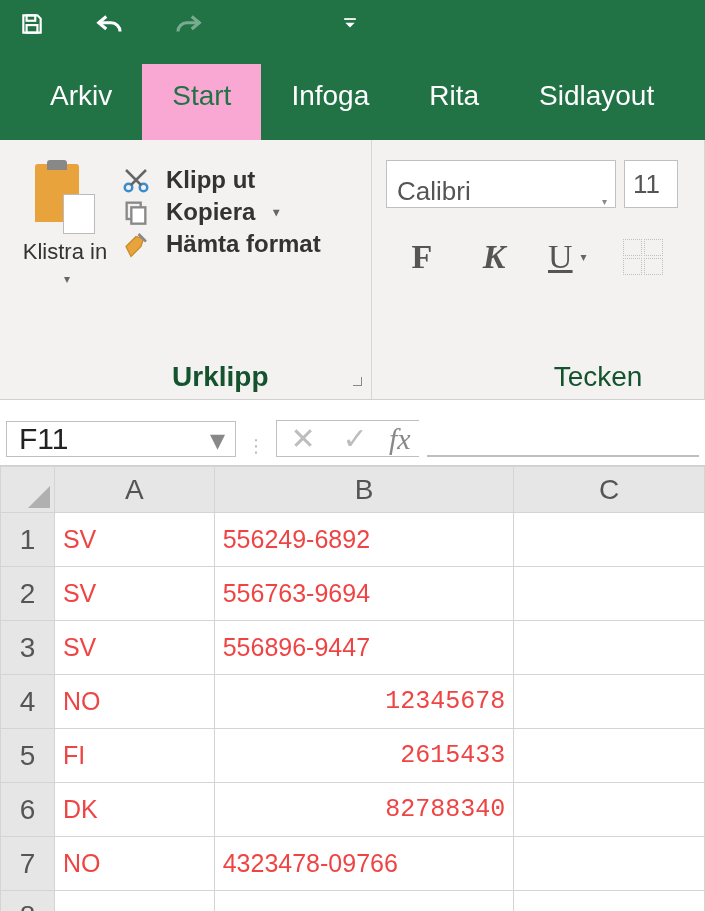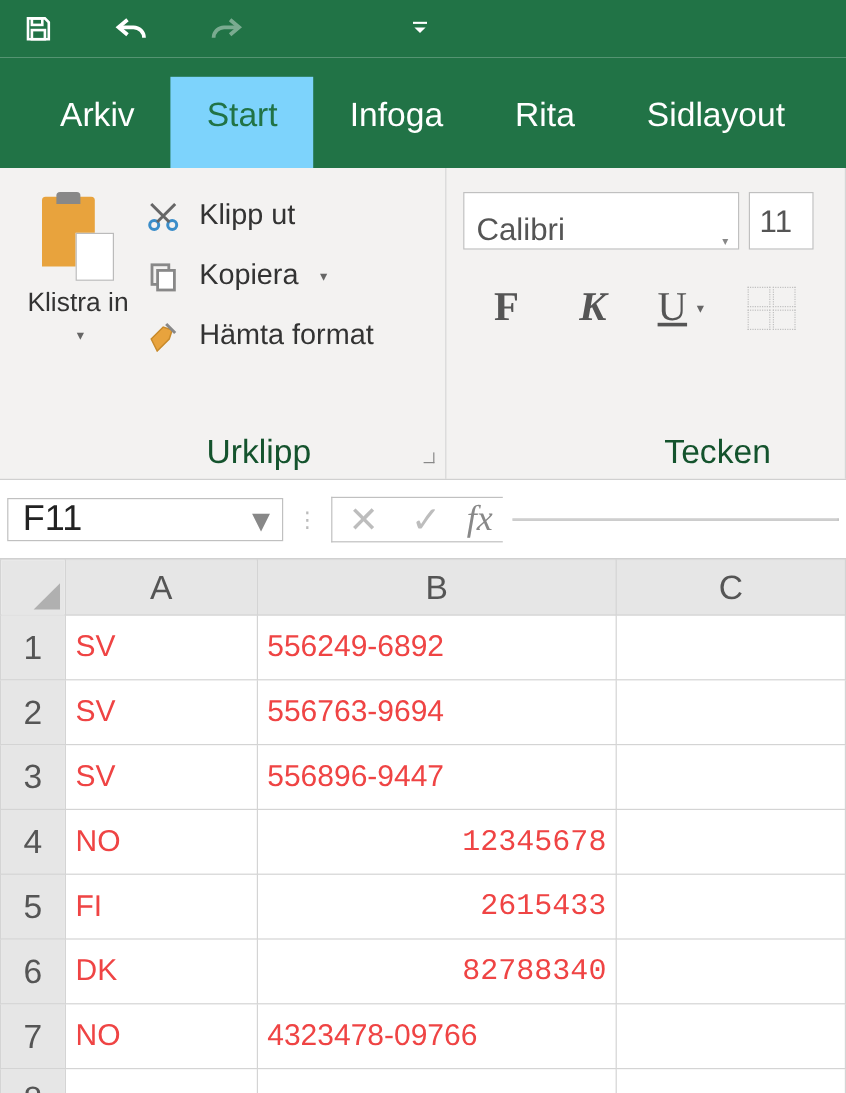--- a/index.html
+++ b/index.html
@@ -7,58 +7,58 @@
   
   
   .qat { background: #217346; height: 48px; display: flex; align-items: center; padding: 0 8px; gap: 30px; }
   .qat .qat-icon { width: 48px; height: 48px; display:flex; align-items:center; justify-content:center; color:#fff; }
   .qat .qat-icon.disabled { opacity: .4; }
   .qat-dropdown { color:#fff; font-size:10px; margin-left:auto; margin-right:340px; }
   
   
   .ribbon-tabs { background:#217346; height:92px; display:flex; align-items: flex-end; padding-left:20px; }
   .tab { padding: 16px 30px 28px; color:#fff; font-size:28px; font-weight:400; cursor:pointer; }
-  .tab.active { background:#7dd3fc; color:#217346; }
+  .tab.active { background:#f9a8d4; color:#217346; }
   
   
   .ribbon-body { background:#f3f2f1; height: 260px; border-bottom: 1px solid #d0d0d0; display:flex; position:relative; }
   .group { border-right:1px solid #d6d6d6; padding: 14px 20px 6px; display:flex; flex-direction:column; position:relative; }
   .group-label { text-align:center; font-size:28px; color:#14532d; margin-top:auto; padding-top:8px; }
   .dialog-launcher { position:absolute; right:6px; bottom:10px; width:16px; height:16px; }
   .dialog-launcher::before { content:""; display:block; width:8px; height:8px; border:1px solid #888; border-top:none; border-left:none; margin:4px 0 0 4px; }
   
   
   .clipboard-group { width:372px; display:flex; flex-direction:row; gap:10px; }
   .paste-col { display:flex; flex-direction:column; align-items:center; width:90px; padding-top:10px; }
   .paste-icon { width:60px; height:70px; position:relative; margin-bottom:6px; }
   .paste-board { position:absolute; width:44px; height:58px; background:#e8a33d; border-radius:3px 3px 0 0; top:0; left:0; }
   .paste-clip { position:absolute; width:20px; height:10px; background:#888; border-radius:3px 3px 0 0; top:-4px; left:12px; }
   .paste-sheet { position:absolute; width:32px; height:40px; background:#fff; border:1px solid #bbb; bottom:0; right:0; }
   .paste-label { font-size:22px; color:#333; text-align:center; line-height:1.1; }
   .drop-caret { font-size:12px; color:#666; margin-left:4px; }
   
-  .cut-col { display:flex; flex-direction:column; gap:18px; padding-top:10px; }
+  .cut-col { display:flex; flex-direction:column; padding-top:10px;font-weight:bold; }
   .cut-row { display:flex; align-items:center; gap:14px; font-size:24px; color:#333; }
   .cut-row .icon-sm { width:32px; height:32px; display:flex; align-items:center; justify-content:center; }
   
   
   .font-group { flex:1; padding:20px 14px 6px; }
   .font-row1 { display:flex; gap:8px; margin-bottom:30px; }
   .font-name { border:1px solid #c0c0c0; background:#fff; height:48px; width:230px; display:flex; align-items:flex-end; padding:0 10px; font-size:26px; color:#555; position:relative; }
   .font-name .caret { position:absolute; right:8px; font-size:10px; color:#888; }
   .font-size { border:1px solid #c0c0c0; background:#fff; height:48px; width:54px; display:flex; align-items:center; padding:0 8px; font-size:26px; color:#555; }
   .font-row2 { display:flex; align-items:center; gap:36px; padding-left:18px; }
   .fmt-btn { font-family:"Times New Roman",serif; font-size:34px; color:#555; font-weight:bold; width:36px; text-align:center; }
   .fmt-btn.italic { font-style:italic; }
   .fmt-u { font-family:"Times New Roman",serif; font-size:34px; color:#555; text-decoration:underline; }
   .borders-btn { width:40px; height:36px; display:grid; grid-template-columns:1fr 1fr; grid-template-rows:1fr 1fr; gap:2px; }
   .borders-btn div { border:1px dotted #c0c0c0; }
   
   
-  .formula-row { height:66px; border-bottom:1px solid #d0d0d0; display:flex; align-items:center; padding:8px 6px; gap:8px; }
+  .formula-row { height:66px; border-bottom:1px solid #d0d0d0; display:flex; align-items:flex-end; padding:8px 6px; gap:8px; }
   .name-box { border:1px solid #c0c0c0; width:230px; display:flex; align-items:center; padding:0 12px; font-size:30px; position:relative; background:#fff; }
   .name-box .caret { position:absolute; right:10px; color:#888; }
   .fx-sep { width:24px; display:flex; align-items:center; justify-content:center; color:#bbb; font-size:18px; }
   .fx-btn { width:52px; display:flex; align-items:center; justify-content:center; color:#bdbdbd; font-size:30px; }
   .fx-label { font-style:italic; font-family:"Times New Roman",serif; font-size:30px; color:#888; padding:0 8px; display:flex; align-items:center; }
   .formula-input { flex:1; border:1px solid #c0c0c0; border-left:none; background:#fff; }
   .formula-left-box { border:1px solid #c0c0c0; display:flex; align-items:center; }
   .sheet { border-collapse:collapse; table-layout:fixed; }
   .sheet th, .sheet td { border:1px solid #d4d4d4; font-weight:400; }
   .sheet thead th { background:#e6e6e6; color:#555; height:46px; font-size:28px; }

